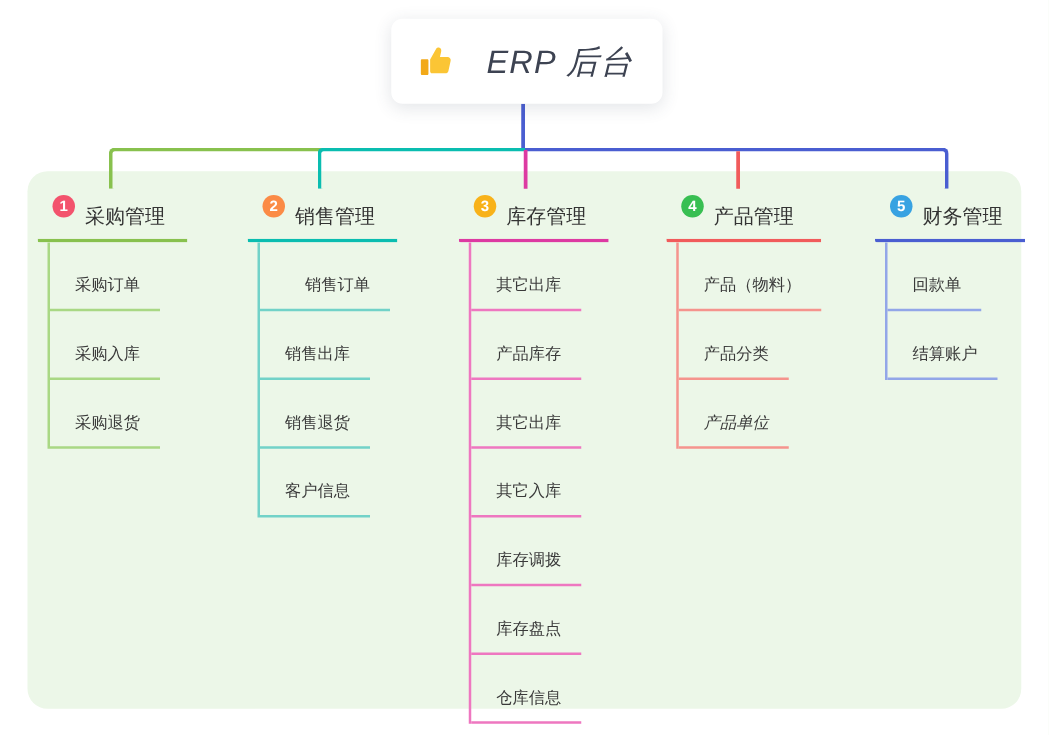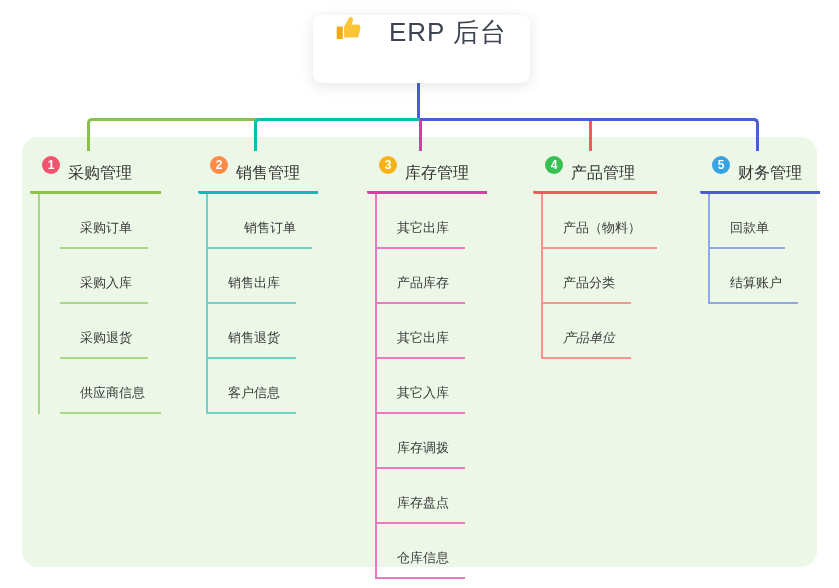--- a/index.html
+++ b/index.html
@@ -13,23 +13,24 @@
   .canvas { position: absolute; inset: 0; }
 
   
   .root-card {
     position: absolute;
     left: 313px; top: 15px;
     width: 217px; height: 68px;
     background: #ffffff;
     border-radius: 9px;
     box-shadow: 0 3px 14px rgba(60, 70, 90, 0.14);
-    display: flex; justify-content: center;
+    display: flex; align-items: center; justify-content: center;
     gap: 26px;
     z-index: 3;
+    font-style: italic;
   }
   .root-icon { width: 27px; height: 27px; display: inline-flex; }
   .root-icon svg { width: 100%; height: 100%; }
   .root-label {
     font-size: 26px;
     color: #3d4352;
     font-weight: 500;
     letter-spacing: 1px;
   }
 
@@ -118,32 +119,29 @@
     </span>
     <span class="root-label">ERP 后台</span>
   </div>
 
   <div id="branches">
       <div class="branch" style="left: 30px;">
     <div class="branch-header" style="border-bottom-color: rgb(136, 193, 78);">
       <span class="badge" style="background: rgb(243, 83, 109);">1</span>
       <span class="branch-title">采购管理</span>
     </div>
-    <div class="children" style="border-left-color: rgb(169, 216, 132); padding-left: 20px;">
+    <div class="children" style="border-left-color: rgb(169, 216, 132);">
           <div class="child-row">
             <div class="child-label" style="border-bottom-color: rgb(169, 216, 132);">采购订单</div>
           </div>
           <div class="child-row">
             <div class="child-label" style="border-bottom-color: rgb(169, 216, 132);">采购入库</div>
           </div>
           <div class="child-row">
             <div class="child-label" style="border-bottom-color: rgb(169, 216, 132);">采购退货</div>
-          </div>
-          <div class="child-row">
-            <div class="child-label" style="border-bottom-color: rgb(169, 216, 132);">供应商信息</div>
           </div>
         </div>
   </div>
       <div class="branch" style="left: 198px;">
     <div class="branch-header" style="border-bottom-color: rgb(10, 189, 176);">
       <span class="badge" style="background: rgb(251, 139, 70);">2</span>
       <span class="branch-title">销售管理</span>
     </div>
     <div class="children" style="border-left-color: rgb(114, 210, 200);">
           <div class="child-row">

